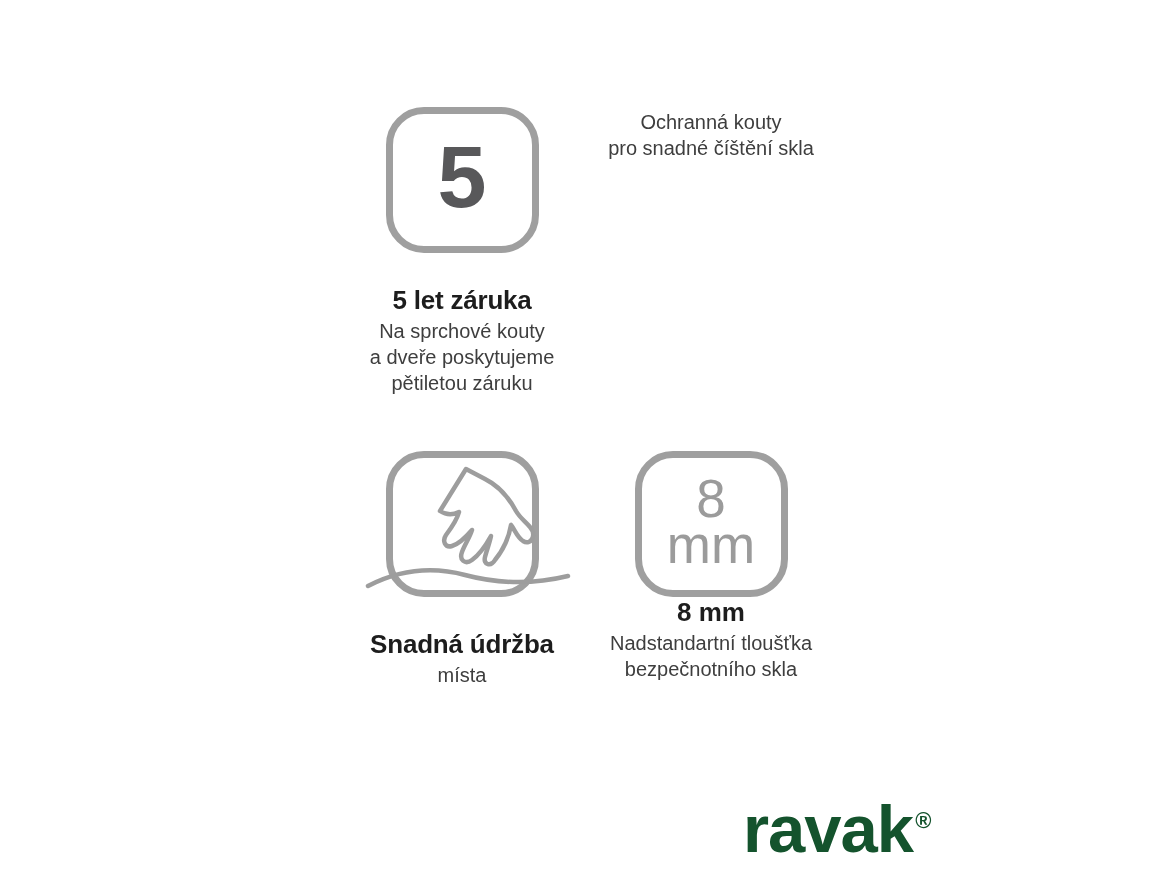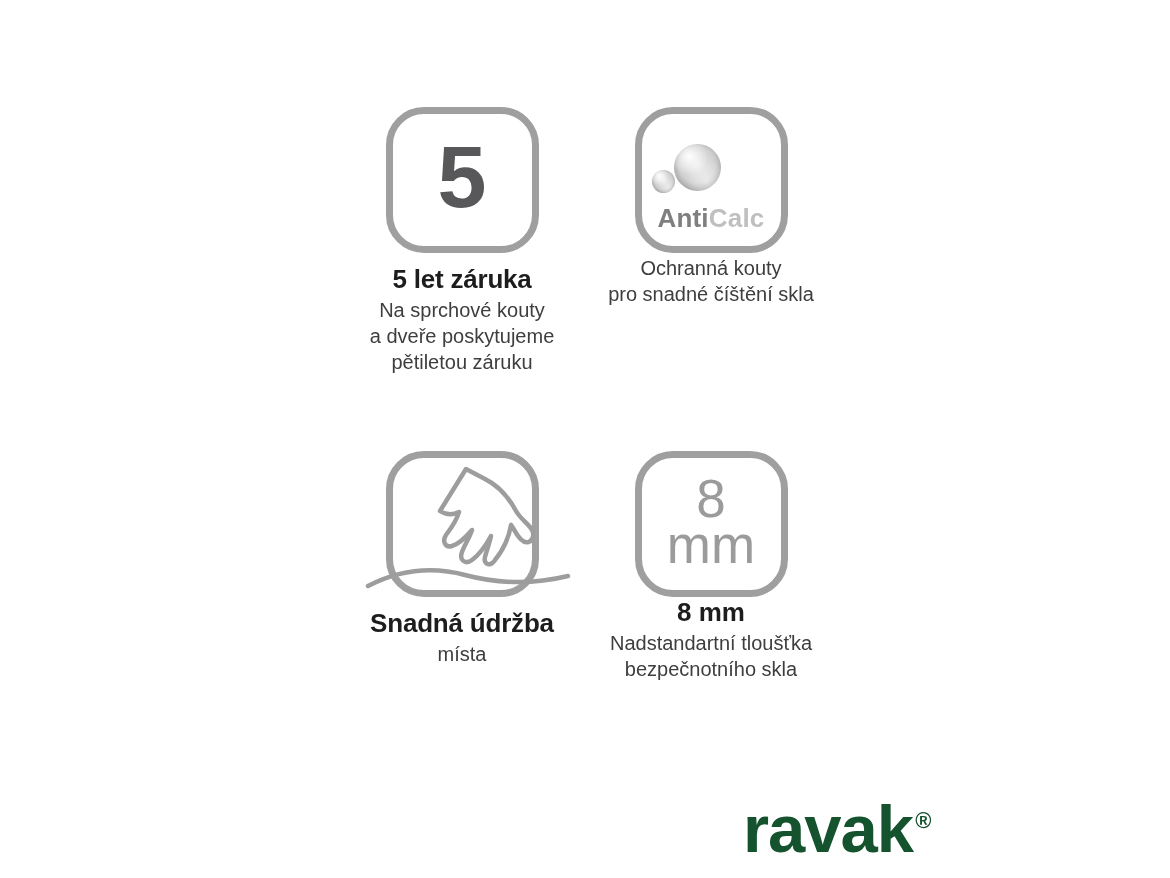--- a/index.html
+++ b/index.html
@@ -98,21 +98,21 @@
     color: #9b9b9b;
     font-size: 53px;
     line-height: 46px;
     text-align: center;
     padding-bottom: 4px;
   }
   .mm-text .mm-line { display: block; }
 
   
   .feature-title {
-    margin: 11px 0 0 0;
+    margin: 32px 0 0 0;
     font-size: 26px;
     font-weight: bold;
     color: #1d1d1d;
     line-height: 31px;
     letter-spacing: -0.2px;
   }
   .feature-sub {
     margin: 0;
     font-size: 26px;
     font-weight: bold;
@@ -158,25 +158,20 @@
     </div>
     <h2 class="feature-title">5 let záruka</h2>
     <p class="feature-desc">
       <span class="desc-line">Na sprchové kouty</span>
       <span class="desc-line">a dveře poskytujeme</span>
       <span class="desc-line">pětiletou záruku</span>
     </p>
   </section>
 
   <section class="cell col2 row1">
-    <div class="icon-box">
-      <span class="bubble bubble-lg"></span>
-      <span class="bubble bubble-sm"></span>
-      <span class="anticalc-label"><span class="anti">Anti</span><span class="calc">Calc</span></span>
-    </div>
     <p class="feature-desc">
       <span class="desc-line">Ochranná kouty</span>
       <span class="desc-line">pro snadné číštění skla</span>
     </p>
   </section>
 
   <section class="cell col1 row2">
     <div class="icon-box">
       <svg class="hand-svg" viewBox="0 0 206 152" xmlns="http://www.w3.org/2000/svg" aria-hidden="true">
         <path class="hand-path" d="M75,57 L101,15 L120,25

